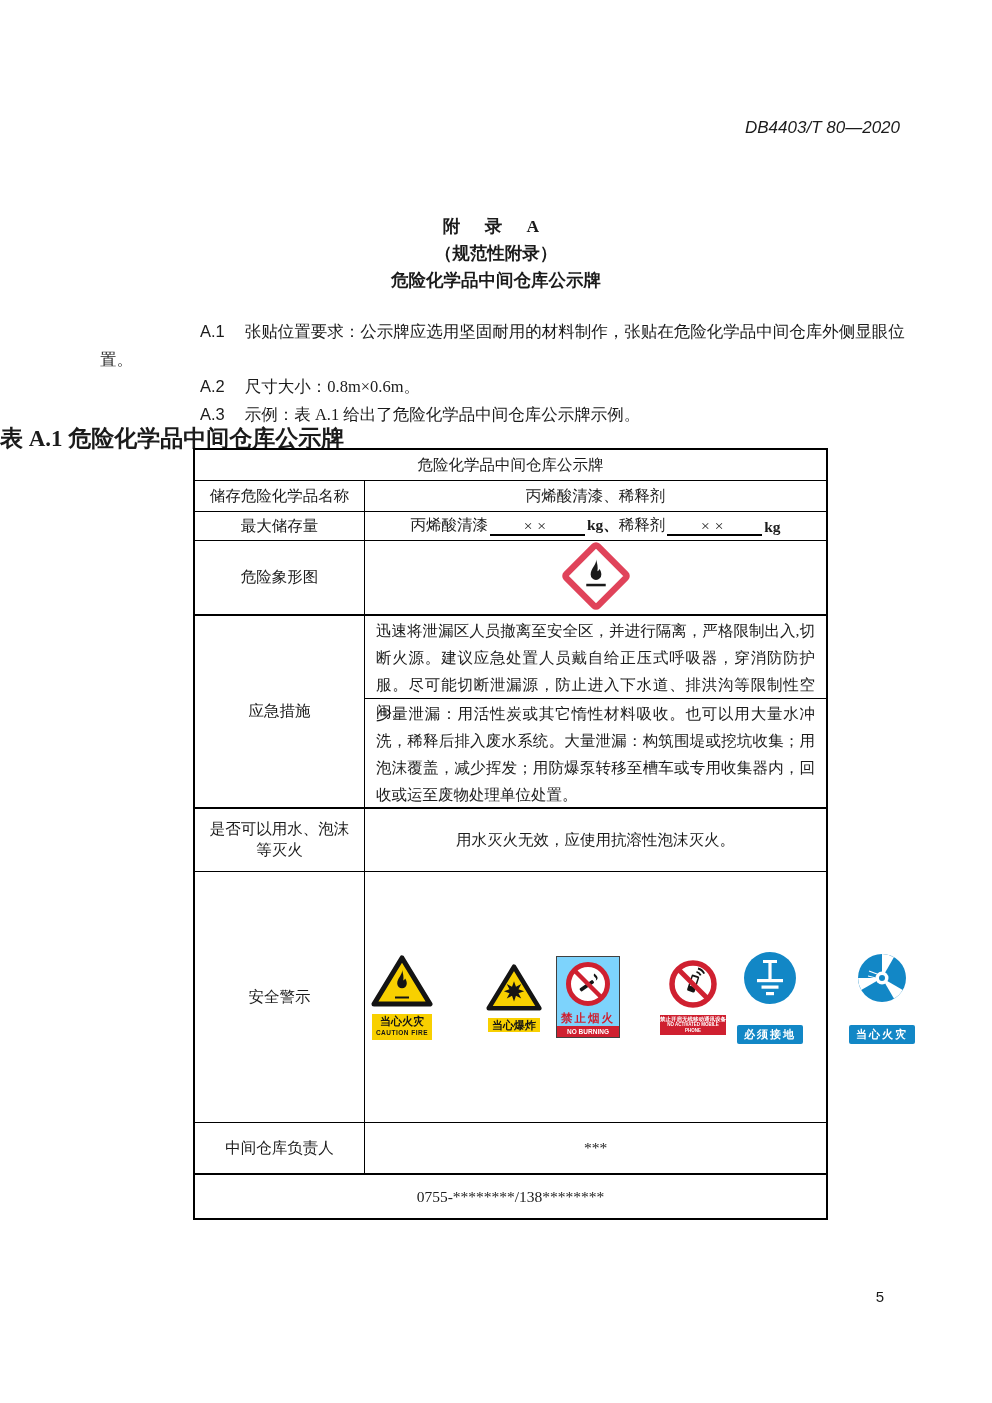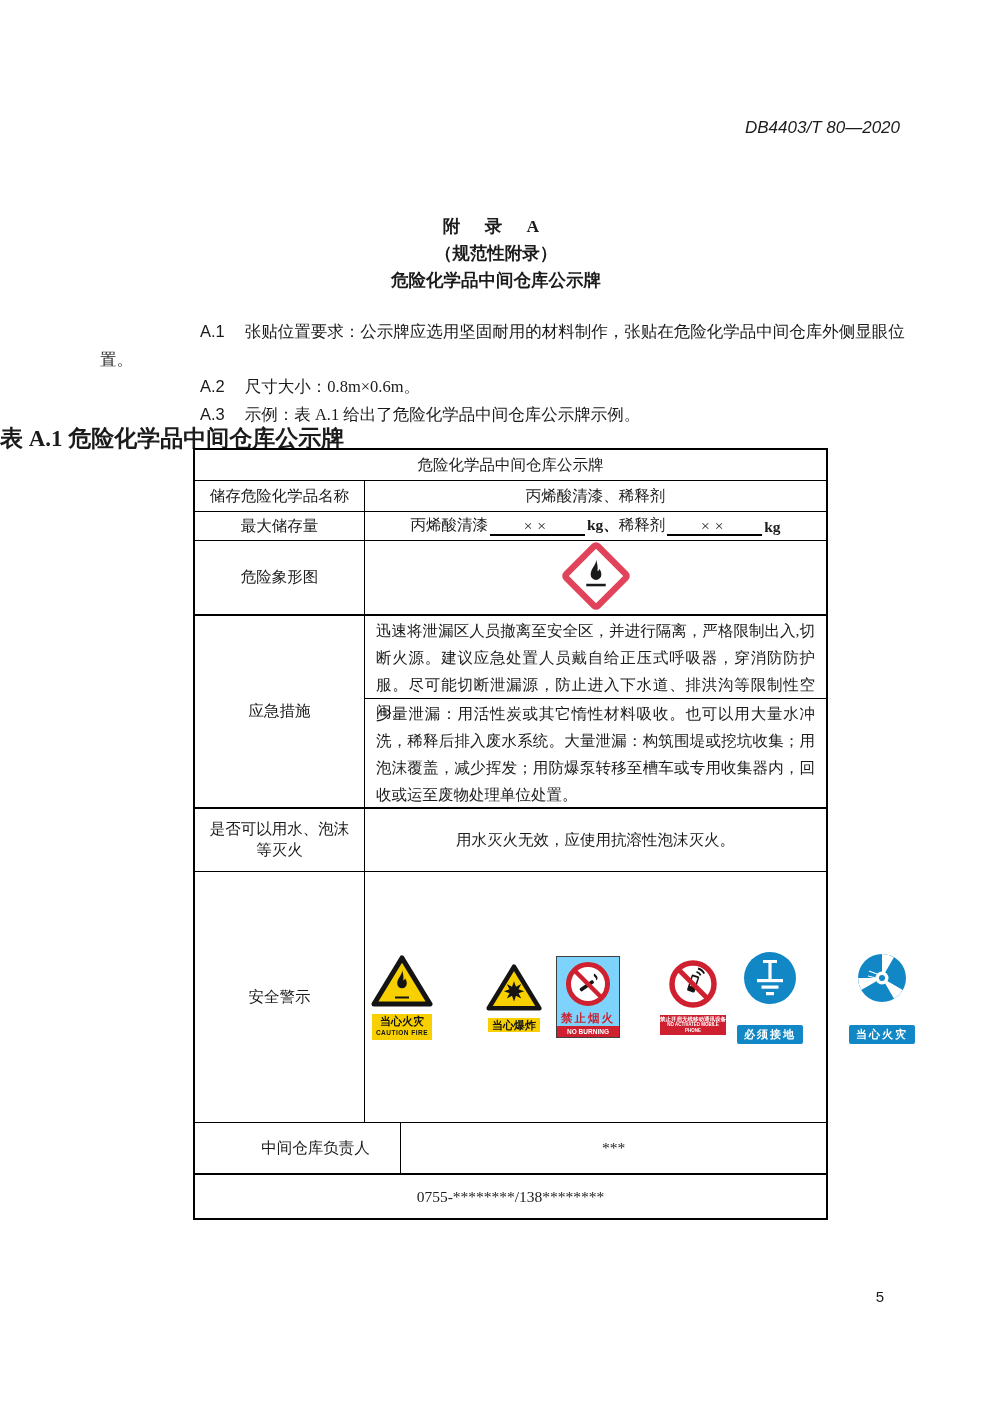--- a/index.html
+++ b/index.html
@@ -45,21 +45,21 @@
                 display:flex; align-items:center; justify-content:center;
                 text-align:center; padding:2px 10px; box-sizing:border-box; }
   .cell-value { flex:1; display:flex; align-items:center; justify-content:center;
                 text-align:center; box-sizing:border-box; }
   .r-header  { height:30px; justify-content:center; align-items:center; }
   .r-name    { height:30px; }
   .r-max     { height:28px; }
   .r-pict    { height:73px; }
   .r-ext     { height:62px; }
   .r-warn    { height:250px; }
-  .r-manager { height:50px;padding-left:36px; }
+  .r-manager { height:50px; }
   .r-phone   { height:43px; }
 
   .emg-col { flex:1; display:flex; flex-direction:column; }
   .emg-cell { display:block; text-align:justify; padding:1px 11px; line-height:27px;
               box-sizing:border-box; }
   .emg-cell.sub1 { height:82px; }
   .emg-cell.sub2 { height:109px; border-top:1px solid #000; }
 
   
   .max-val { align-items:flex-end; padding-bottom:4px; }

